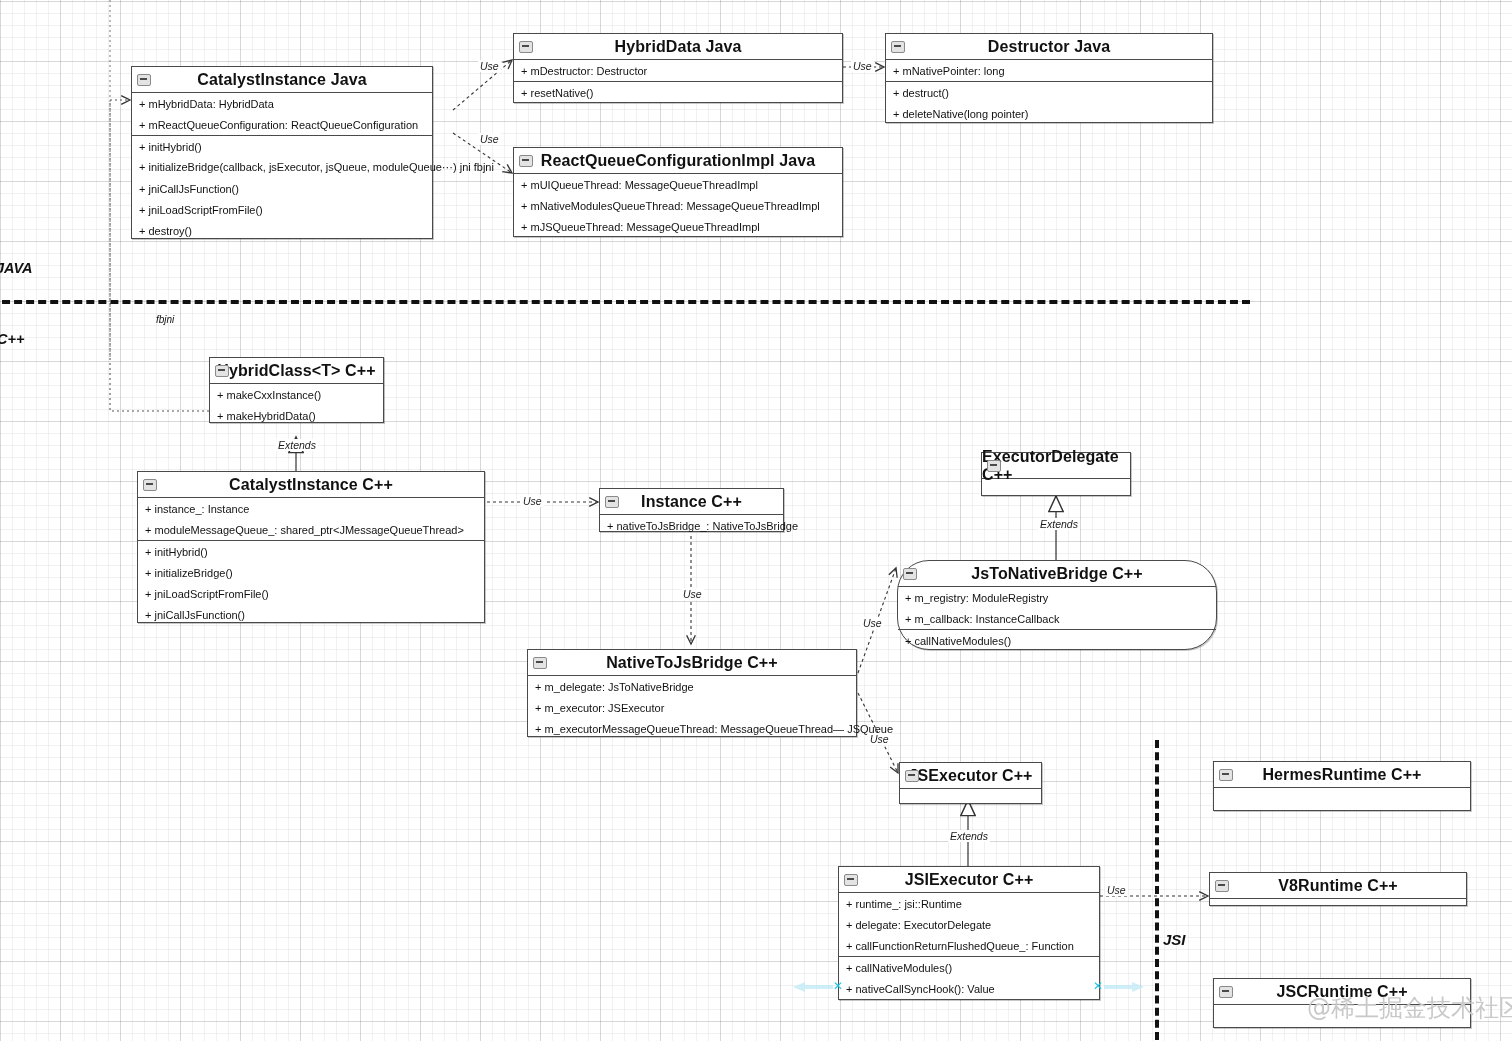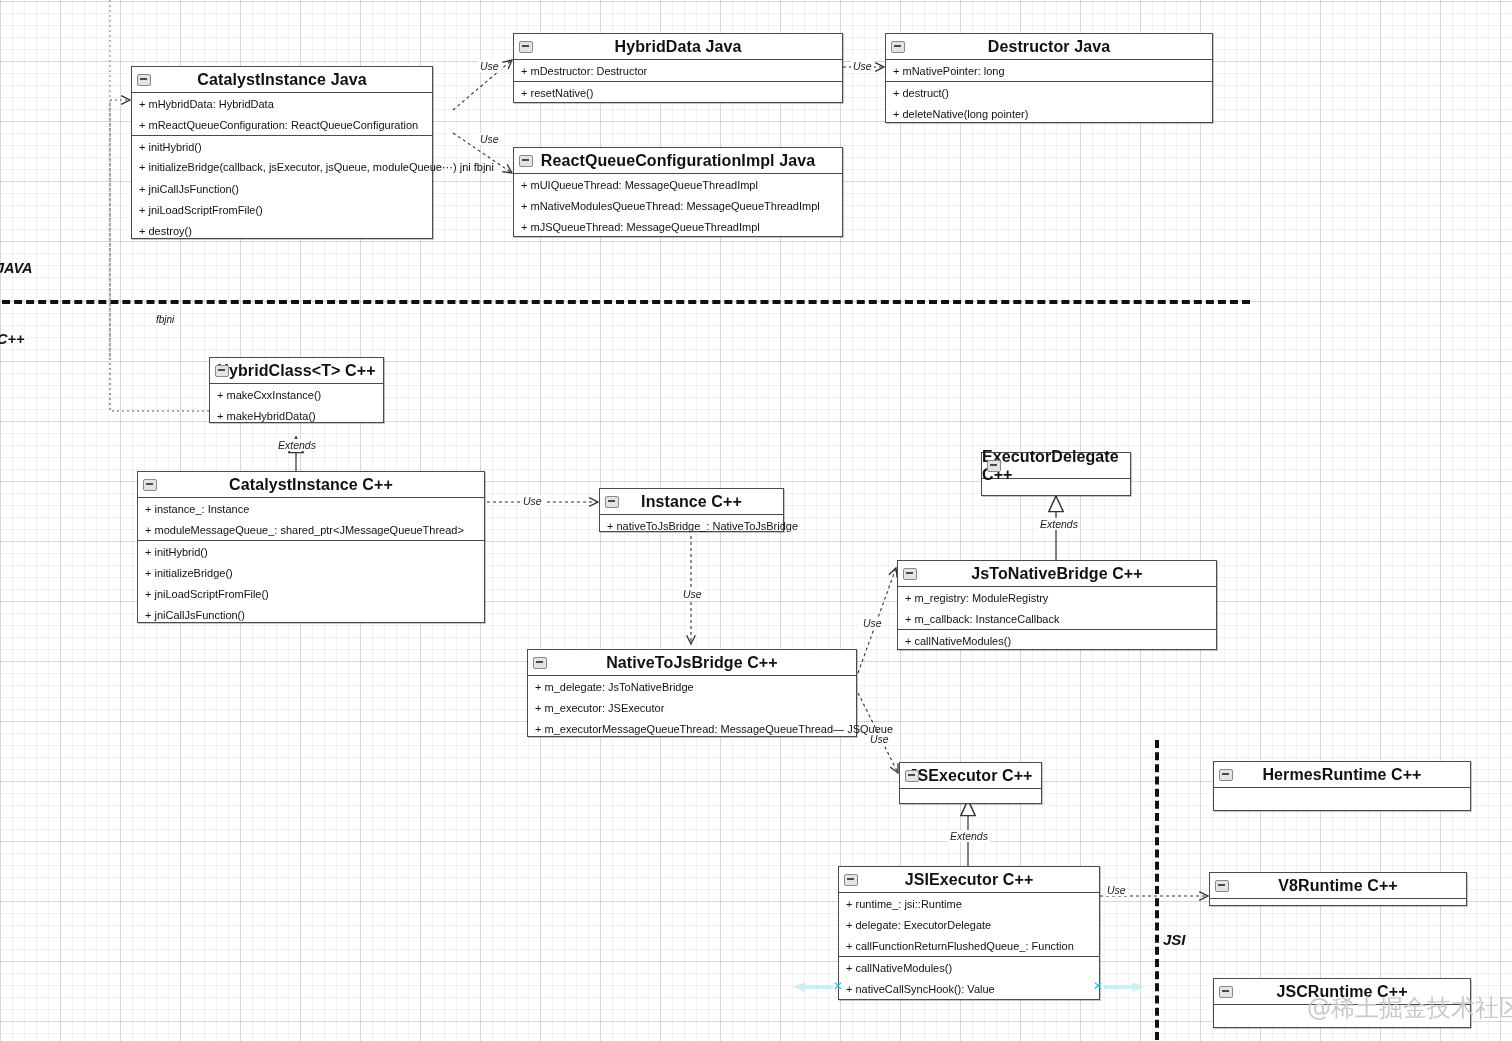--- a/index.html
+++ b/index.html
@@ -252,21 +252,21 @@
   </div>
 
   <div class="umlbox" style="left:981px;top:452px;width:150px;height:44px;">
     <div class="hdr">
       <span class="cicon"></span>
       <span>ExecutorDelegate C++</span>
     </div>
     <div class="sect last empty-sect"></div>
   </div>
 
-  <div class="umlbox" style="left:897px;top:560px;width:320px;height:90px;">
+  <div class="umlbox" style="left:897px;top:560px;width:320px;height:90px;border-radius:32px;">
     <div class="hdr">
       <span class="cicon"></span>
       <span>JsToNativeBridge C++</span>
     </div>
     <div class="sect">
       <div class="row">+ m_registry: ModuleRegistry</div>
       <div class="row">+ m_callback: InstanceCallback</div>
     </div>
     <div class="sect last">
       <div class="row">+ callNativeModules()</div>

